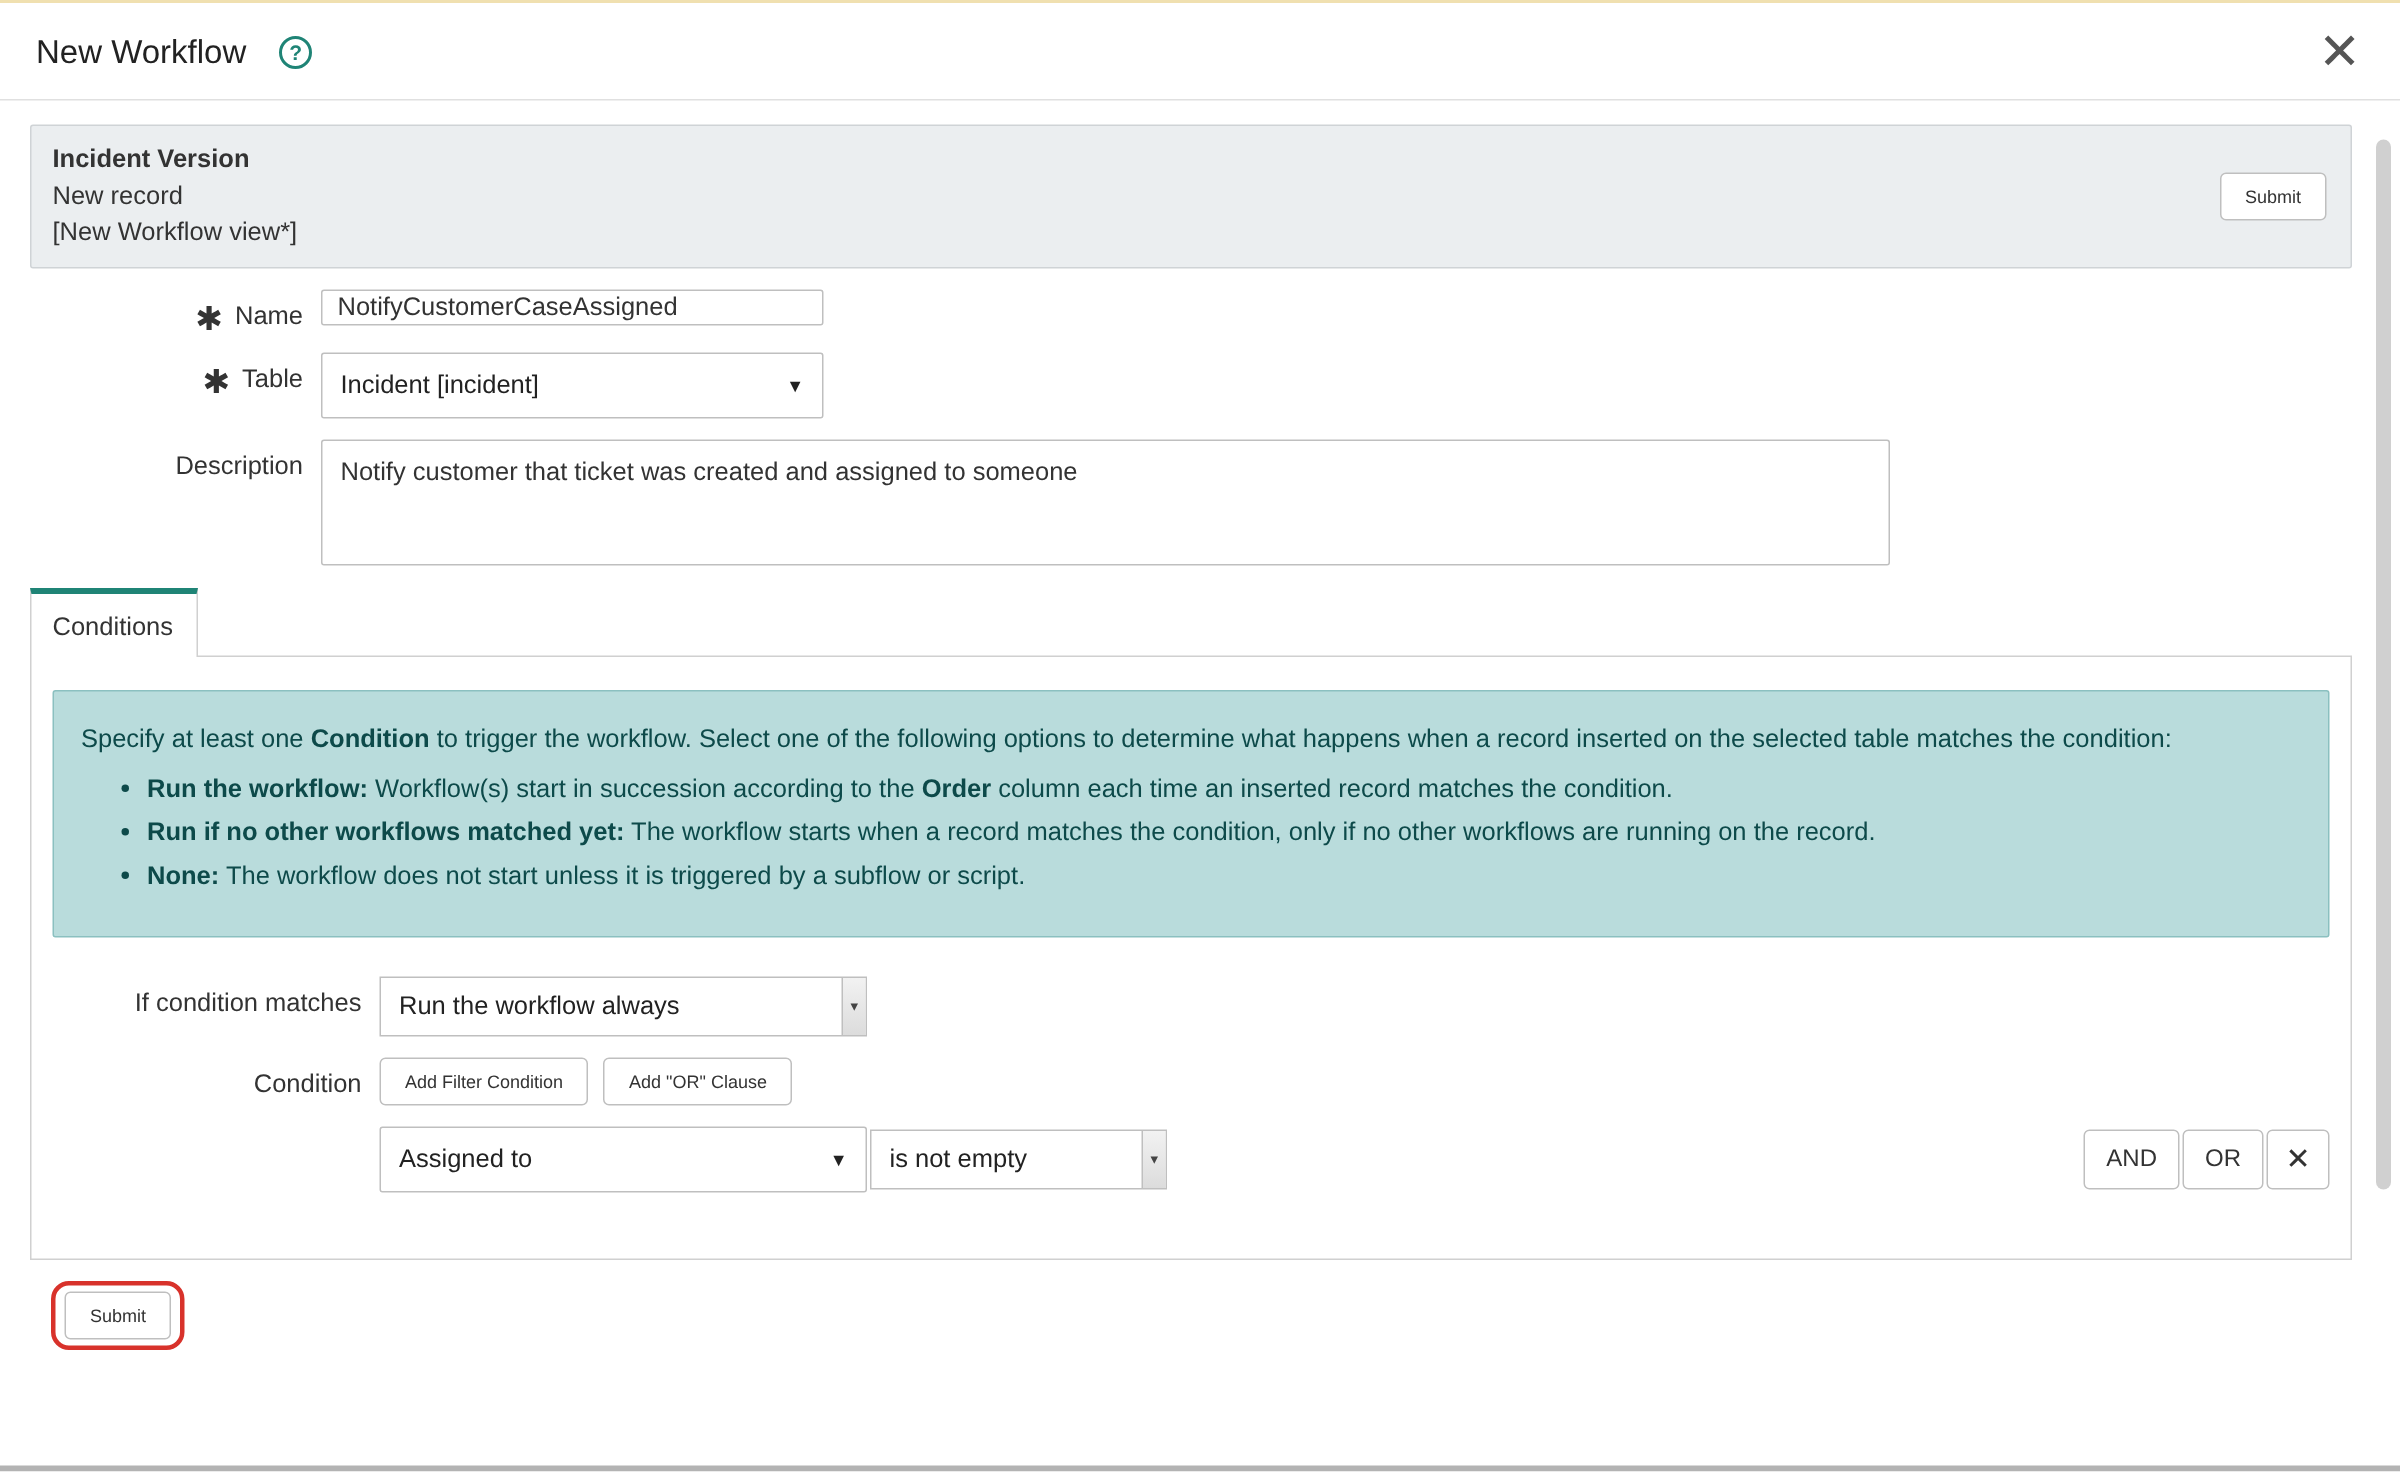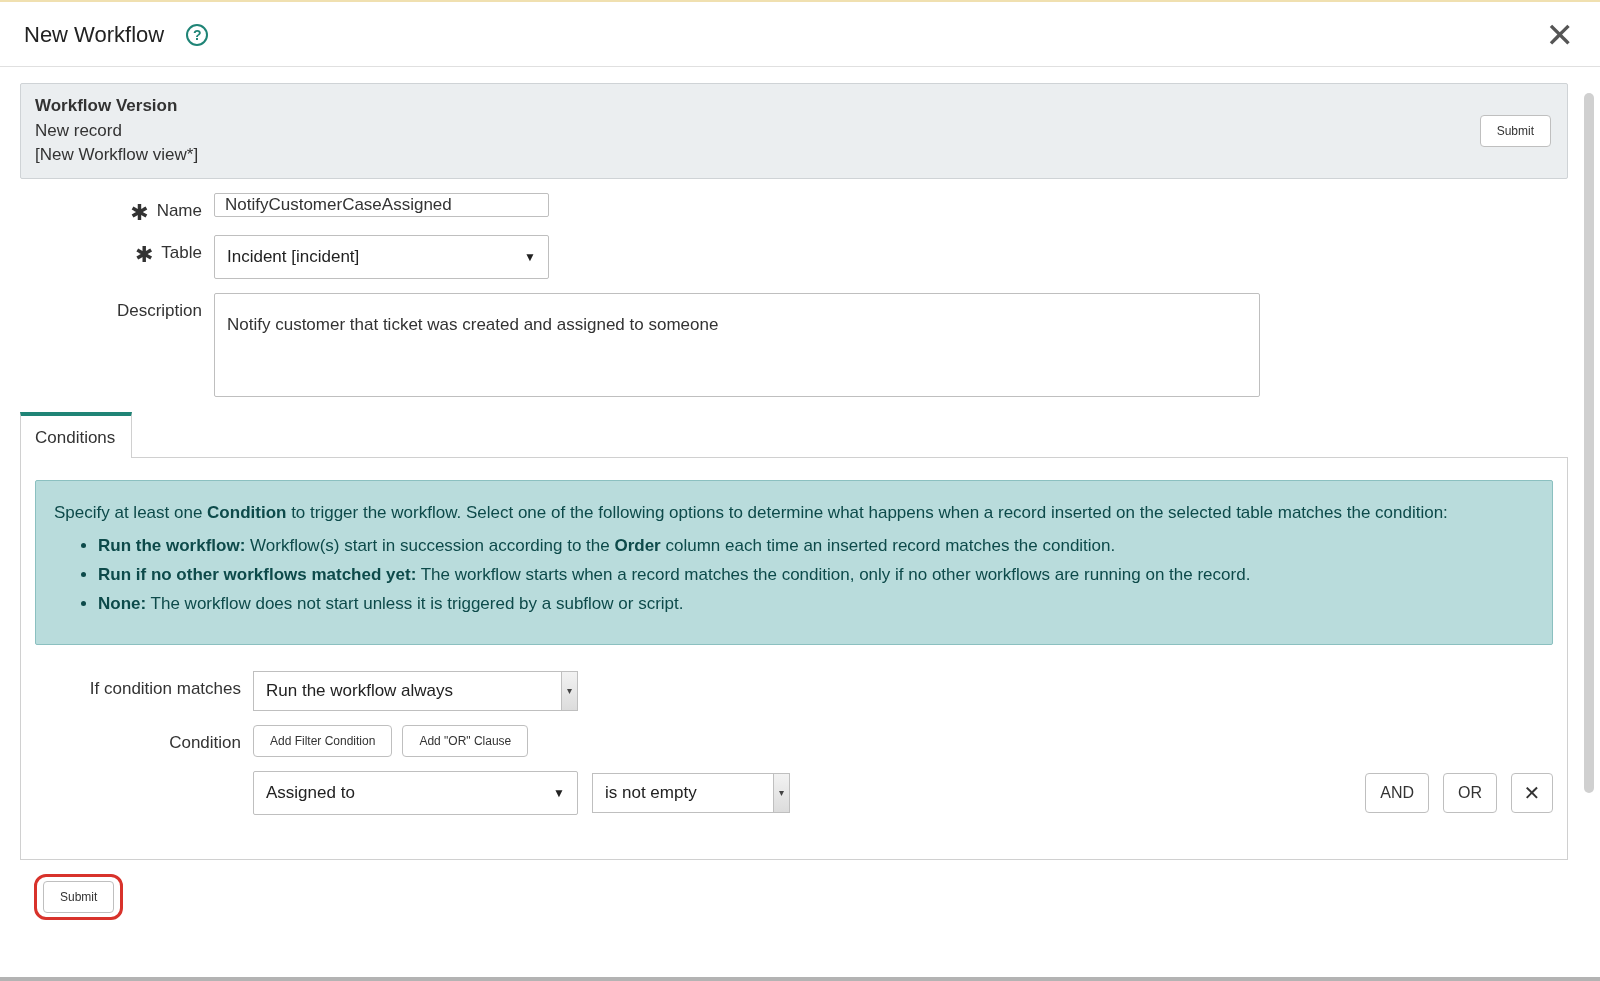--- a/index.html
+++ b/index.html
@@ -176,22 +176,22 @@
     align-items: center;
     justify-content: space-between;
     cursor: pointer;
     position: relative;
   }
   .sn-select .caret {
     font-size: 12px;
   }
   textarea.sn-textarea {
     width: 1046px;
-    height: 104px;
-    padding: 20px 12px;
+    height: 84px;
+    padding: 10px 12px;
     border: 1px solid #bfbfbf;
     border-radius: 2px;
     font-size: 17px;
     font-family: inherit;
     color: #333;
     resize: none;
     line-height: 1.3;
   }
 
   
@@ -313,21 +313,21 @@
   }
 
   .btn-row {
     display: flex;
     gap: 10px;
   }
 
   .cond-filter-line {
     display: flex;
     align-items: center;
-    gap: 14px;
+    gap: 2px;
     width: 100%;
   }
   .cond-filter-line .spacer { flex: 1; }
 
   .logic-btn, .small-action-btn {
     border: 1px solid #bfbfbf;
     background: #fff;
     border-radius: 4px;
     height: 40px;
     padding: 15px 14px;
@@ -371,21 +371,21 @@
 
   <div class="body-scroll">
     <div class="scrollbar-track">
       <div class="scrollbar-thumb"></div>
     </div>
 
     <div class="content">
 
       <div class="record-panel">
         <div class="rp-text">
-          <div class="rp-title">Workflow Version</div>
+          <div class="rp-title">Incident Version</div>
           <div class="rp-sub">New record</div>
           <div class="rp-sub">[New Workflow view*]</div>
         </div>
         <div class="rp-submit">
           <button class="sn-btn">Submit</button>
         </div>
       </div>
 
       <div class="form">
 

